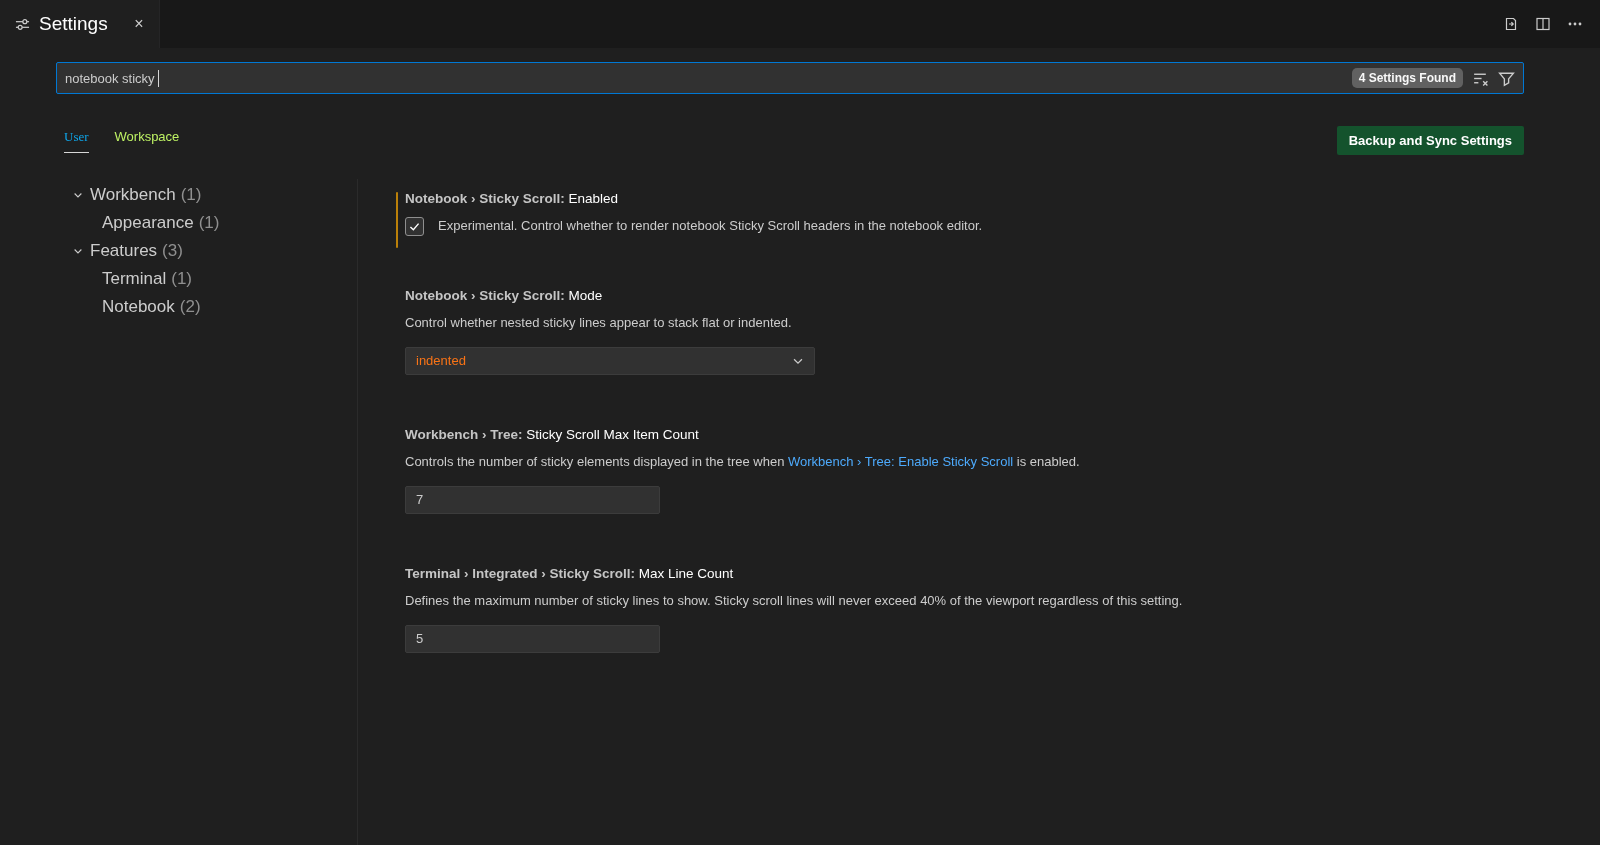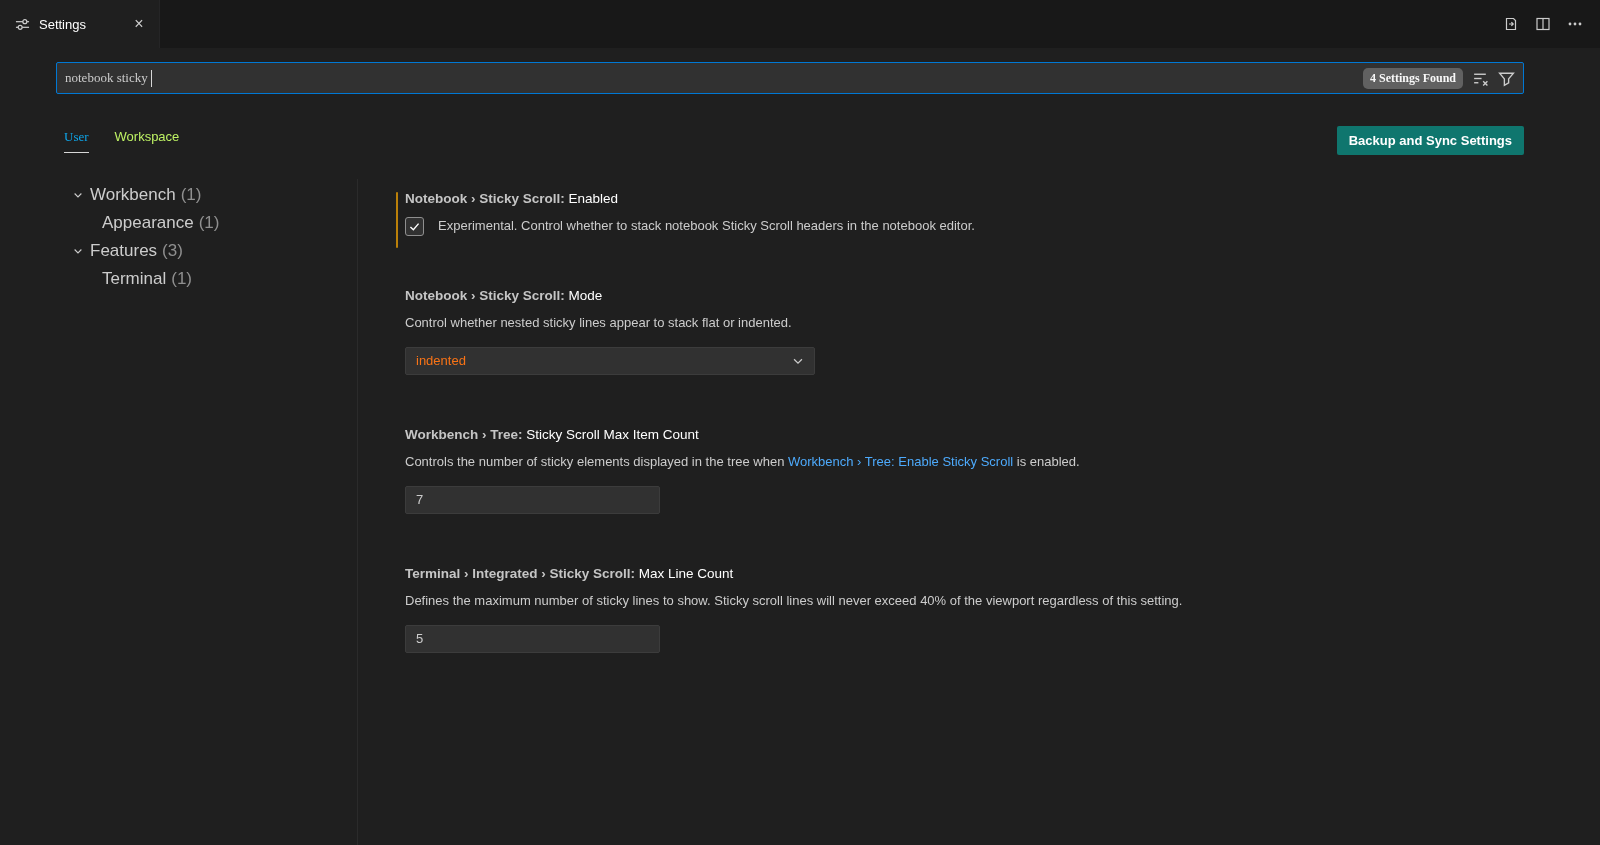--- a/index.html
+++ b/index.html
@@ -9,48 +9,48 @@
     background:#1f1f1f; color:#cccccc; font-size:13px;
   }
   .app { width:1600px; height:845px; display:flex; flex-direction:column; background:#1f1f1f; }
 
   
   .tabbar { height:48px; background:#181818; display:flex; align-items:stretch; flex:none; }
   .tab {
     width:160px; background:#1f1f1f; display:flex; align-items:center; gap:9px;
     padding:0 10px 0 15px; border-right:1px solid #252526; color:#ffffff;
   }
-  .tab .tab-label { font-size:13px; color:#ffffff; flex:1; }
+  .tab .tab-label { font-size:19px; color:#ffffff; flex:1; }
   .tab .close { color:#cccccc; font-size:16px; line-height:16px; width:20px; height:20px;
     display:flex; align-items:center; justify-content:center; border-radius:4px; cursor:pointer; }
   .tab-icon { color:#cccccc; display:flex; }
   .tabbar-actions { margin-left:auto; display:flex; align-items:center; gap:14px; padding-right:16px; color:#cccccc; }
   .tabbar-actions .ticon { width:18px; height:18px; display:flex; align-items:center; justify-content:center; cursor:pointer; }
 
   
-  .search-row { padding:14px 76px 14px 56px;font-family:Liberation Serif, serif; }
+  .search-row { padding:14px 76px 14px 56px; }
   .search-box {
     height:32px; background:#313131; border:1px solid #0078d4; border-radius:2px;
     display:flex; align-items:center; padding:0 8px; color:#cccccc;
   }
   .caret { width:1.5px; height:17px; background:#d7d7d7; margin-left:3px; animation: blink 1s steps(1) infinite; }
   @keyframes blink { 50% { opacity:0; } }
   .search-right { margin-left:auto; display:flex; align-items:center; gap:9px; }
   .count-badge {
     background:#616161; color:#f8f8f8; font-size:12px; font-weight:600;
     padding:3px 7px; border-radius:5px; white-space:nowrap;
   }
   .s-icon { color:#cccccc; display:flex; cursor:pointer; }
 
   
   .scope-row { display:flex; align-items:center; margin:18px 76px 0 64px; }
   .scope { font-size:13px; color:#bef264; padding-bottom:7px; border-bottom:1px solid transparent; margin-right:26px; cursor:pointer; }
   .scope.active { color:#0ea5e9; border-bottom-color:#d7d7d7;font-family:Liberation Serif, serif; }
   .sync-btn {
-    margin-left:auto; background:#0f766e; color:#ffffff; border:none; border-radius:2px;
+    margin-left:auto; background:#14532d; color:#ffffff; border:none; border-radius:2px;
     font-family:inherit; font-size:13px; font-weight:600; padding:7px 12px; cursor:pointer;
   }
 
   
   .content { flex:1; display:flex; margin-top:24px; min-height:0; }
   .toc { width:358px; flex:none; border-right:1px solid #2b2b2b; padding-top:2px; }
   .toc-row { height:28px; display:flex; align-items:center; font-size:17px; cursor:pointer; }
   .toc-row .chev { width:16px; height:16px; display:flex; align-items:center; justify-content:center; color:#cccccc; margin-right:4px; }
   .toc-row.parent { padding-left:70px; }
   .toc-row.child { padding-left:102px; }
@@ -174,36 +174,40 @@
               <polyline points="3.5,6 8,10.5 12.5,6"></polyline>
             </svg>
         </span>
         <span class="toc-label">Features</span>
         <span class="toc-count">(3)</span>
       </div>
       <div class="toc-row child">
         <span class="toc-label">Terminal</span>
         <span class="toc-count">(1)</span>
       </div>
+      <div class="toc-row child">
+        <span class="toc-label">Notebook</span>
+        <span class="toc-count">(2)</span>
+      </div>
     </div>
 
     <div class="settings-list">
 
       <div class="setting">
         <div class="mod-indicator"></div>
         <div class="setting-title">
           <span class="prefix">Notebook › Sticky Scroll: </span><span class="name">Enabled</span>
         </div>
         <div class="bool-row">
           <span class="checkbox">
             <svg width="13" height="13" viewBox="0 0 16 16" fill="none" stroke="#ffffff" stroke-width="1.7">
                 <polyline points="3,8.5 6.6,12 13,4.5"></polyline>
               </svg>
           </span>
-          <span class="setting-desc">Experimental. Control whether to stack notebook Sticky Scroll headers in the notebook editor.</span>
+          <span class="setting-desc">Experimental. Control whether to render notebook Sticky Scroll headers in the notebook editor.</span>
         </div>
       </div>
 
       <div class="setting">
         <div class="setting-title">
           <span class="prefix">Notebook › Sticky Scroll: </span><span class="name">Mode</span>
         </div>
         <div class="setting-desc">Control whether nested sticky lines appear to stack flat or indented.</div>
         <div class="control">
           <div class="select-box">

